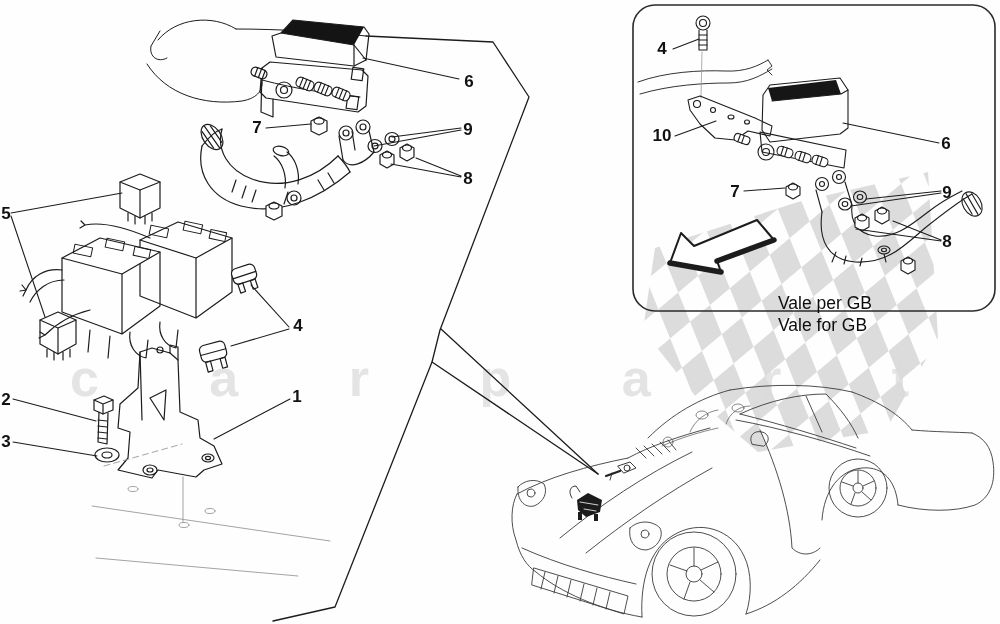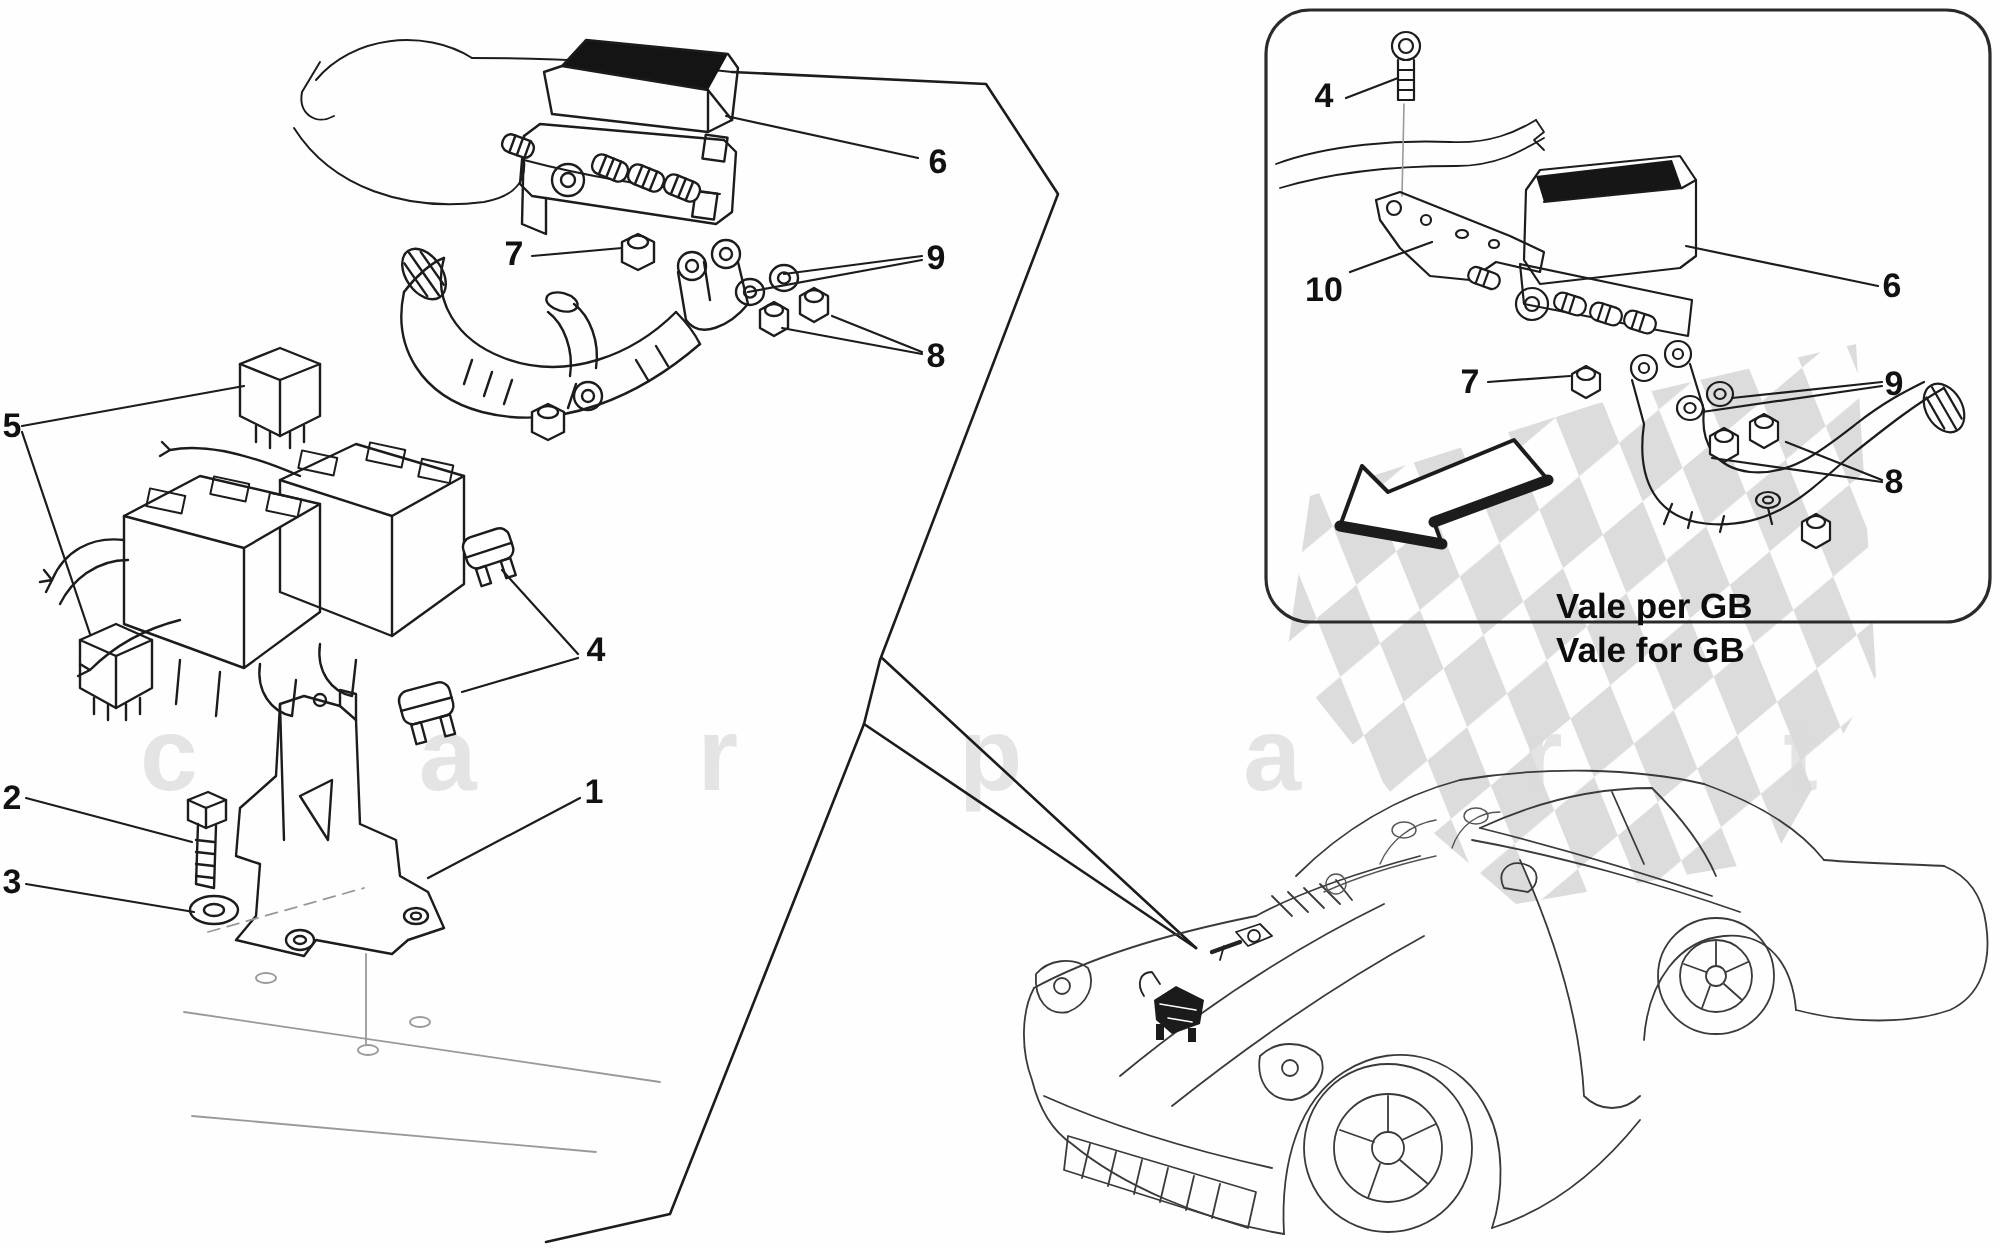--- a/index.html
+++ b/index.html
@@ -7,21 +7,21 @@
          font-family:"Liberation Sans",sans-serif;}
   .wm-brand{position:absolute;left:55px;top:198px;font-size:152px;font-weight:bold;
             letter-spacing:-3px;line-height:1;color:#f4c3c3;z-index:1;white-space:nowrap;
             pointer-events:none;}
   .wm-tagline{position:absolute;left:70px;top:352px;font-size:52px;font-weight:bold;
               letter-spacing:48px;line-height:1;color:#e4e4e4;z-index:1;white-space:nowrap;
               pointer-events:none;}
   svg#art{position:absolute;left:0;top:0;z-index:2;}
   .lbl{position:absolute;transform:translate(-50%,-50%);font-size:17px;font-weight:bold;
        color:#111;z-index:3;line-height:1;}
-  .caption{position:absolute;left:778px;font-size:17.5px;font-weight:bold;color:#0d0d0d;
+  .caption{position:absolute;left:778px;font-size:17.5px;font-weight:normal;color:#0d0d0d;
            z-index:3;line-height:1.15;white-space:nowrap;}
   #caption1{top:293px;}
   #caption2{top:315px;}
 </style>
 </head>
 <body>
 
 <div id="stage">
 
   <div class="wm-tagline" style="color: rgb(228, 228, 228);">c a r   p a r t s</div>
@@ -464,19 +464,19 @@
       <div class="lbl" style="left: 297px; top: 396px;">1</div>
       <div class="lbl" style="left: 6px; top: 399px;">2</div>
       <div class="lbl" style="left: 6px; top: 441px;">3</div>
       <div class="lbl" style="left: 298px; top: 325px;">4</div>
       <div class="lbl" style="left: 6px; top: 213px;">5</div>
       <div class="lbl" style="left: 469px; top: 81px;">6</div>
       <div class="lbl" style="left: 257px; top: 127px;">7</div>
       <div class="lbl" style="left: 468px; top: 178px;">8</div>
       <div class="lbl" style="left: 468px; top: 129px;">9</div>
       <div class="lbl" style="left: 662px; top: 48px;">4</div>
-      <div class="lbl" style="left: 662px; top: 145px;">10</div>
+      <div class="lbl" style="left: 662px; top: 135px;">10</div>
       <div class="lbl" style="left: 946px; top: 143px;">6</div>
       <div class="lbl" style="left: 735px; top: 191px;">7</div>
       <div class="lbl" style="left: 947px; top: 192px;">9</div>
       <div class="lbl" style="left: 947px; top: 241px;">8</div>
     </div>
 </div>
 
 </body></html>

